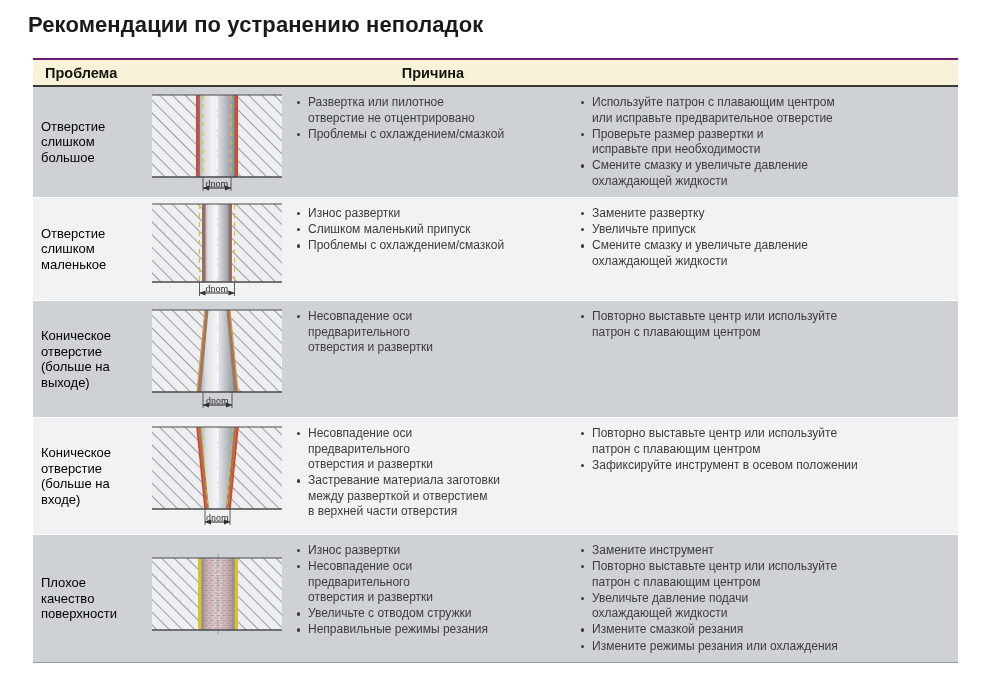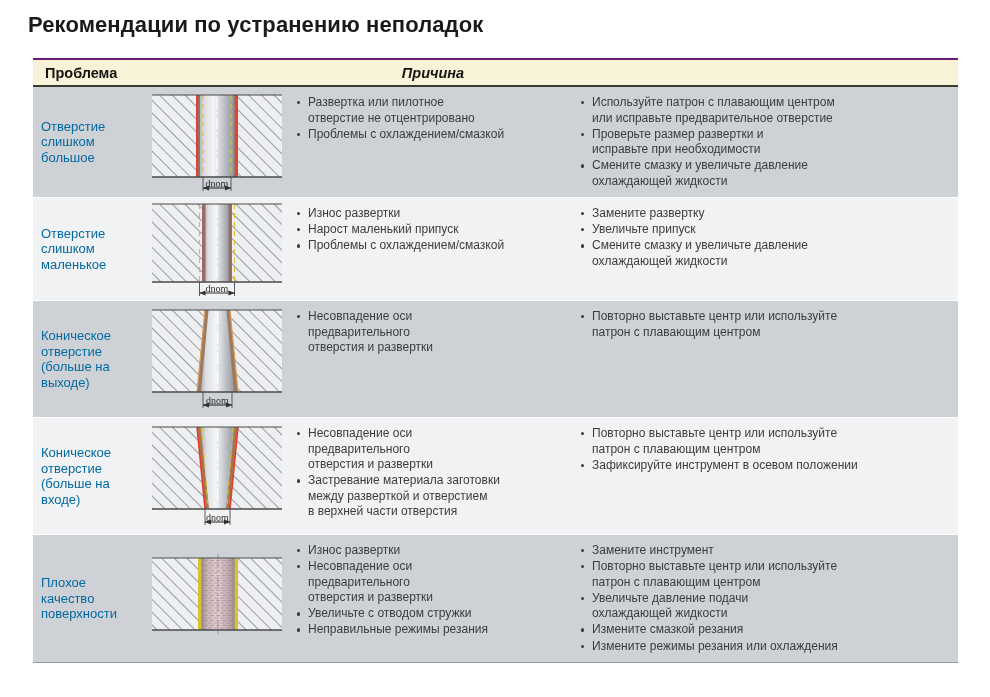--- a/index.html
+++ b/index.html
@@ -29,38 +29,38 @@
     border-top:2px solid #701a75;
     border-bottom:2px solid #3a3a32;
     height:25px;
   }
   .th{
     font-size:14.5px;font-weight:bold;color:#15150f;
     display:flex;align-items:center;
     box-sizing:border-box;
   }
   .th-problem{width:260px;padding-left:12px;justify-content:flex-start;}
-  .th-cause{width:280px;justify-content:center;font-style:italic;}
+  .th-cause{width:280px;justify-content:center;}
   .th-solution{width:385px;justify-content:center;}
 
   
   .row{display:flex;box-sizing:border-box;}
   .row.dark{background:#ced1d6;}
   .row.light{background:#f1f2f3;}
   .row + .row{border-top:1px solid #ffffff;}
   .tbody{border-bottom:1px solid #9a9a9a;}
 
   .cell-problem{
     width:260px;box-sizing:border-box;
     display:flex;align-items:center;
     position:relative;
   }
   .problem-label{
     width:105px;padding-left:8px;box-sizing:border-box;
-    font-size:13px;line-height:15.5px;color:#0369a1;
+    font-size:13px;line-height:15.5px;color:#000000;
   }
   .fig-holder{
     flex:1;display:flex;align-items:center;justify-content:center;
     padding-top:2px;
   }
 
   .cell-cause{
     width:280px;box-sizing:border-box;
     padding:8px 6px 8px 2px;
   }
@@ -192,21 +192,21 @@
               <line x1="57.5" y1="93" x2="92.5" y2="93" stroke="#2f2f2f" stroke-width="1.1"></line>
               <path d="M57.5 93 l6 -2.6 v5.2 z" fill="#2f2f2f"></path>
               <path d="M92.5 93 l-6 -2.6 v5.2 z" fill="#2f2f2f"></path>
               <text x="75" y="92" font-family="Liberation Serif, serif" font-size="10" fill="#2f2f2f" text-anchor="middle">dnom</text>
             </svg>
           </div>
         </div>
         <div class="cell-cause">
           <ul class="bullets">
               <li>Износ развертки</li>
-              <li>Нарост маленький припуск</li>
+              <li>Слишком маленький припуск</li>
               <li>Проблемы с охлаждением/смазкой</li>
             </ul>
         </div>
         <div class="cell-solution">
           <ul class="bullets">
               <li>Замените развертку</li>
               <li>Увеличьте припуск</li>
               <li>Смените смазку и увеличьте давление<br>охлаждающей жидкости</li>
             </ul>
         </div>

